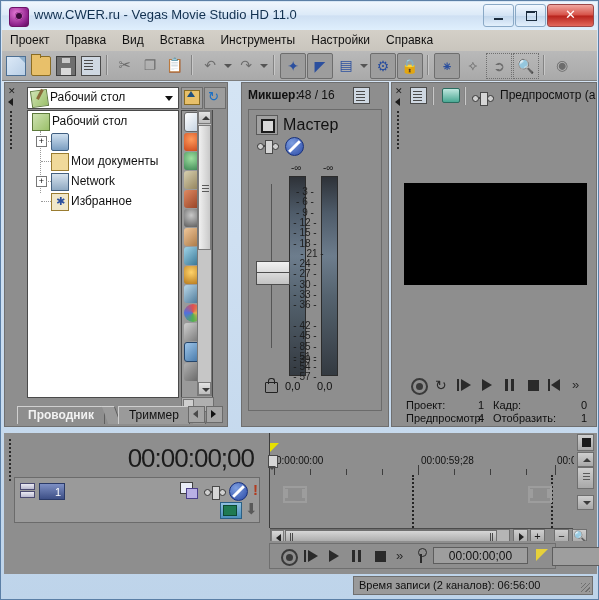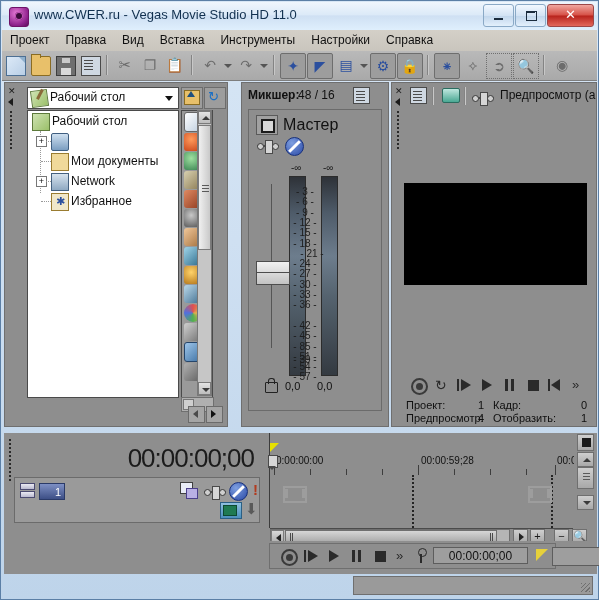--- a/index.html
+++ b/index.html
@@ -418,20 +418,26 @@
         </div>
       <div class="dn">
           <span class="caret-dn"></span>
         </div>
     </div>
 
     <div style="position:absolute;left:176px;top:314px;width:31px;height:13px;border:1px solid #6f6f6f;background:#b0b0b0;">
       <span style="position:absolute;left:1px;top:1px;width:9px;height:9px;background:#cfcfcf;border:1px solid #777;"></span>
     </div>
 
+    <div class="tabbar">
+      <div class="tab active">Проводник</div>
+      <div class="tabskew"></div>
+      <div class="tab">Триммер</div>
+      <div class="tabskew"></div>
+    </div>
     <div class="tabnav">
       <div>
           <span style="position:absolute;left:4px;top:3px;border-top:4px solid transparent;border-bottom:4px solid transparent;border-right:5px solid #4a4a4a;"></span>
         </div>
       <div>
           <span style="position:absolute;left:4px;top:3px;border-top:4px solid transparent;border-bottom:4px solid transparent;border-left:5px solid #111;"></span>
         </div>
     </div>
   </div>
 
@@ -678,16 +684,17 @@
         <span style="position:absolute;left:4px;top:0;width:7px;height:7px;border:1px solid #2a2a2a;border-radius:50%;"></span>
         <span style="position:absolute;left:6px;top:6px;width:2px;height:9px;background:#2a2a2a;"></span>
       </div>
       <div class="tcfield" style="left:163px;top:3px;">00:00:00;00</div>
       <div style="position:absolute;left:266px;top:5px;width:0;height:0;border-top:12px solid #e6d03a;border-right:12px solid transparent;"></div>
       <div style="position:absolute;left:282px;top:3px;width:80px;height:17px;background:#9e9e9e;border:1px solid #5d5d5d;"></div>
     </div>
   </div>
 
   <div class="statusbox">
+    <span>Время записи (2 каналов): 06:56:00</span>
     <span class="grip-corner"></span>
   </div>
 
 </div>
 
 </body></html>

